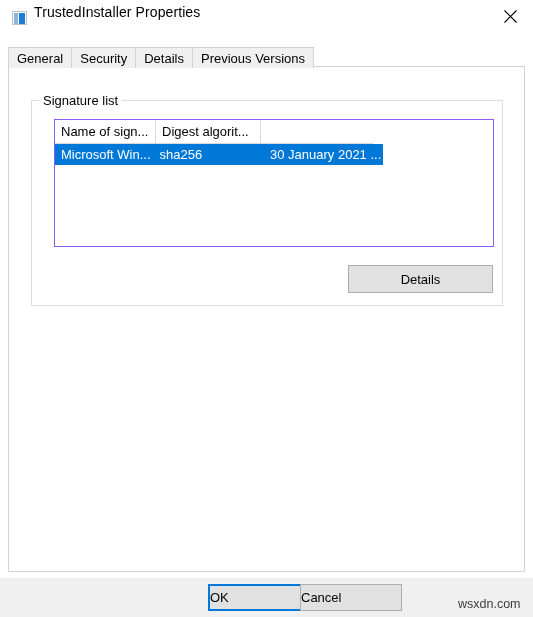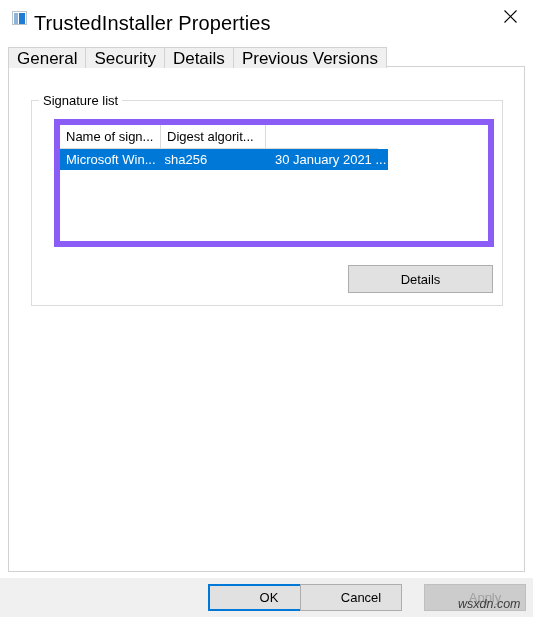--- a/index.html
+++ b/index.html
@@ -55,22 +55,22 @@
   }
   #title-icon .pane-right {
     position: absolute;
     left: 6px; top: 1px;
     width: 6px; height: 11px;
     background: #1e7bd6;
   }
   #title-text {
     position: absolute;
     left: 34px;
-    top: 12px;
-    font-size: 20px;
+    top: 4px;
+    font-size: 14px;
     color: #000000;
     white-space: nowrap;
     letter-spacing: 0.1px;
   }
   #close-button {
     position: absolute;
     right: 0; top: 0;
     width: 46px;
     height: 32px;
     display: flex;
@@ -87,21 +87,21 @@
     top: 44px;
     height: 23px;
     display: flex;
     align-items: flex-end;
     z-index: 3;
   }
   .tab {
     height: 21px;
     line-height: 21px;
     padding: 0 8px;
-    font-size: 17px;
+    font-size: 13px;
     background: #f0f0f0;
     border: 1px solid #d2d2d2;
     border-bottom: none;
     box-sizing: border-box;
     white-space: nowrap;
     margin-right: -1px;
     color: #000;
     cursor: default;
     position: relative;
     top: 1px;
@@ -160,21 +160,21 @@
     z-index: 2;
   }
 
   
   #listview {
     position: absolute;
     left: 23px;
     top: 26px;
     width: 440px;
     height: 128px;
-    border: 6px solid #8b5cf6;
+    border: 1px solid #8b5cf6;
     background: #ffffff;
     box-sizing: border-box;
     overflow: hidden;
   }
   #lv-header {
     display: flex;
     height: 24px;
     background: #ffffff;
     box-sizing: border-box;
   }
@@ -244,27 +244,25 @@
     background: #f0f0f0;
   }
   .dlg-button {
     position: absolute;
     top: 6px;
     width: 102px;
     height: 27px;
     font-size: 13px;
     display: flex;
     align-items: center;
-    justify-content: center;
     box-sizing: border-box;
     background: #e1e1e1;
     border: 1px solid #adadad;
     color: #000;
     cursor: default;
-    padding-left: 20px;
   }
   #btn-ok {
     left: 208px;
     background: #e1e1e1;
     border: 2px solid #0078d7;
   }
   #btn-cancel { left: 300px; }
   #btn-apply {
     left: 424px;
     background: #cccccc;
@@ -275,21 +273,20 @@
   
   #watermark {
     position: absolute;
     left: 458px;
     top: 597px;
     font-size: 12.5px;
     color: #3c3c3c;
     font-family: "Liberation Sans", sans-serif;
     white-space: nowrap;
     z-index: 20;
-    font-style: italic;
   }
 </style>
 </head>
 <body>
 
 <div id="window">
 
   <div id="titlebar">
     <div id="title-icon">
       <div class="pane-left"></div>
@@ -347,20 +344,17 @@
 
   </div>
 
   <div id="buttonbar">
     <div class="dlg-button" id="btn-ok">
       <span>OK</span>
     </div>
     <div class="dlg-button" id="btn-cancel">
       <span>Cancel</span>
     </div>
-    <div class="dlg-button" id="btn-apply">
-      <span>Apply</span>
-    </div>
   </div>
 
   <div id="watermark">wsxdn.com</div>
 
 </div>
 
 </body></html>

